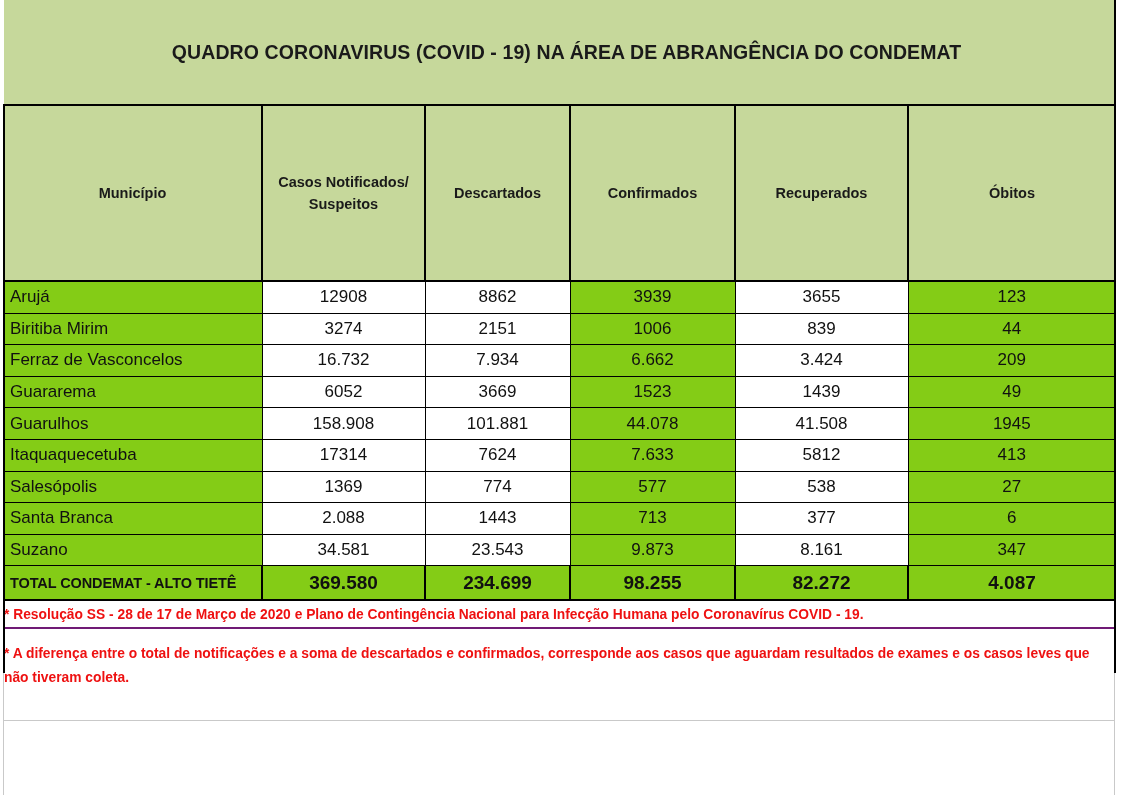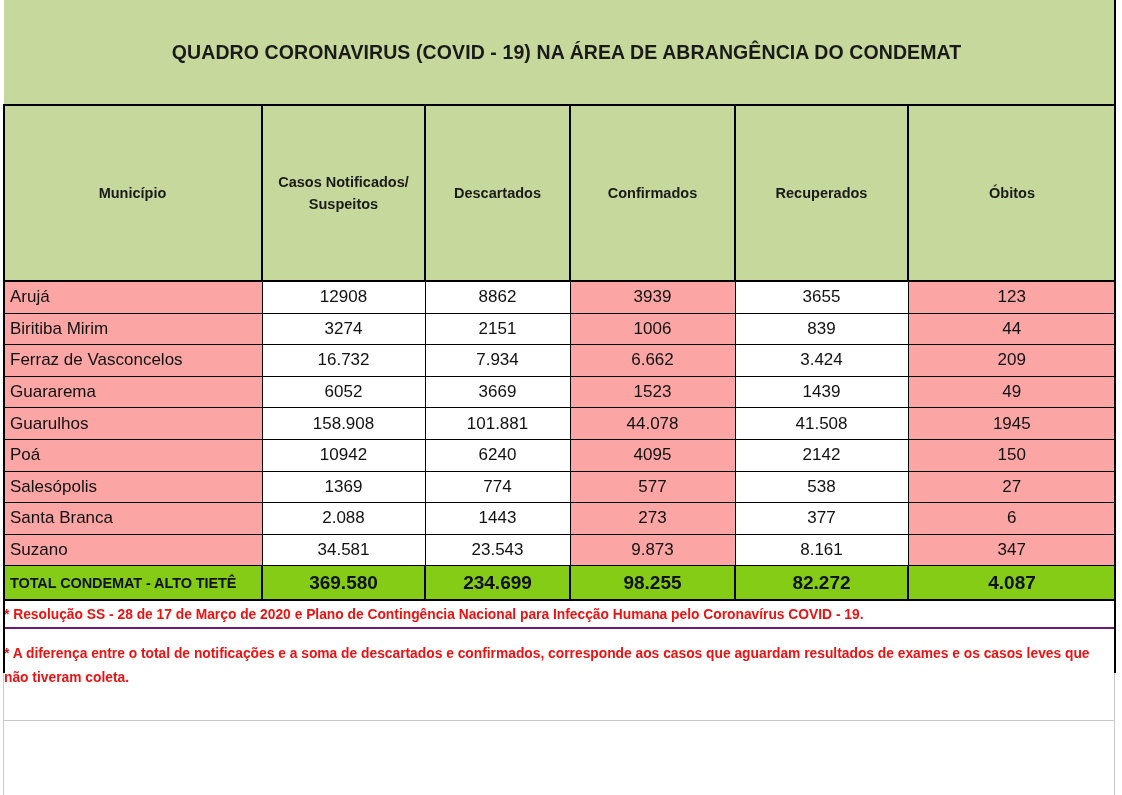--- a/index.html
+++ b/index.html
@@ -73,21 +73,21 @@
     border-bottom: 1.5px solid #000000;
     font-size: 17px;
     color: #111111;
     text-align: center;
   }
   .data-row td:last-child { border-right: none; }
   .data-row td.muni {
     text-align: left;
     padding-left: 6px;
   }
-  .cell-green { background: #fca5a5; }
+  .cell-green { background: #84cc16; }
   .cell-white { background: #ffffff; }
 
   .data-row:first-child td { border-top: none; }
 
   
   .total-row td {
     height: 33px;
     background: #84cc16;
     border-right: 2px solid #000000;
     border-bottom: 2px solid #000000;
@@ -255,40 +255,40 @@
         </tr>
         <tr class="data-row">
           <td class="cell-green muni">Guarulhos</td>
           <td class="cell-white">158.908</td>
           <td class="cell-white">101.881</td>
           <td class="cell-green">44.078</td>
           <td class="cell-white">41.508</td>
           <td class="cell-green">1945</td>
         </tr>
         <tr class="data-row">
-          <td class="cell-green muni">Poá</td>
-          <td class="cell-white">10942</td>
-          <td class="cell-white">6240</td>
-          <td class="cell-green">4095</td>
-          <td class="cell-white">2142</td>
-          <td class="cell-green">150</td>
+          <td class="cell-green muni">Itaquaquecetuba</td>
+          <td class="cell-white">17314</td>
+          <td class="cell-white">7624</td>
+          <td class="cell-green">7.633</td>
+          <td class="cell-white">5812</td>
+          <td class="cell-green">413</td>
         </tr>
         <tr class="data-row">
           <td class="cell-green muni">Salesópolis</td>
           <td class="cell-white">1369</td>
           <td class="cell-white">774</td>
           <td class="cell-green">577</td>
           <td class="cell-white">538</td>
           <td class="cell-green">27</td>
         </tr>
         <tr class="data-row">
           <td class="cell-green muni">Santa Branca</td>
           <td class="cell-white">2.088</td>
           <td class="cell-white">1443</td>
-          <td class="cell-green">273</td>
+          <td class="cell-green">713</td>
           <td class="cell-white">377</td>
           <td class="cell-green">6</td>
         </tr>
         <tr class="data-row">
           <td class="cell-green muni">Suzano</td>
           <td class="cell-white">34.581</td>
           <td class="cell-white">23.543</td>
           <td class="cell-green">9.873</td>
           <td class="cell-white">8.161</td>
           <td class="cell-green">347</td>

